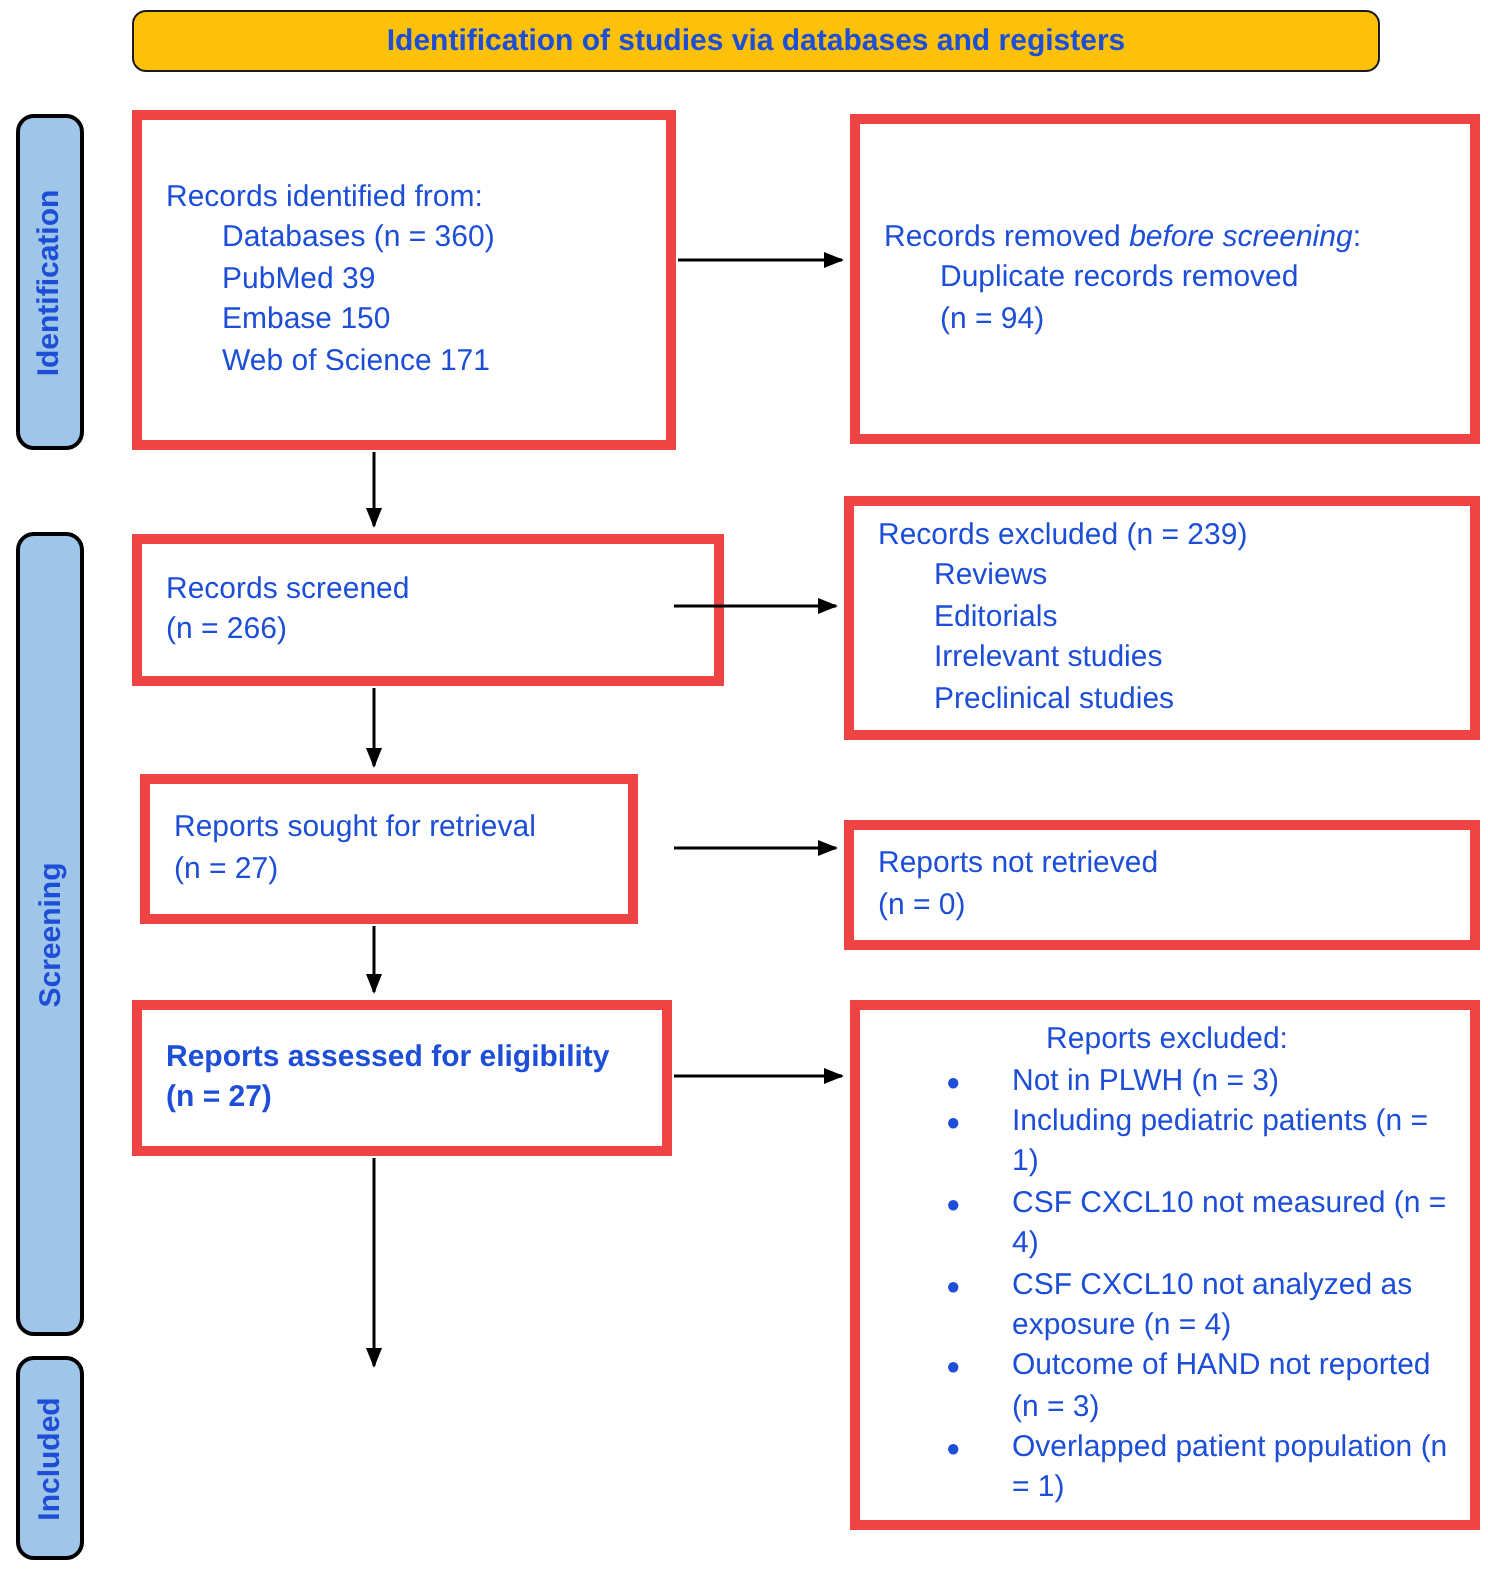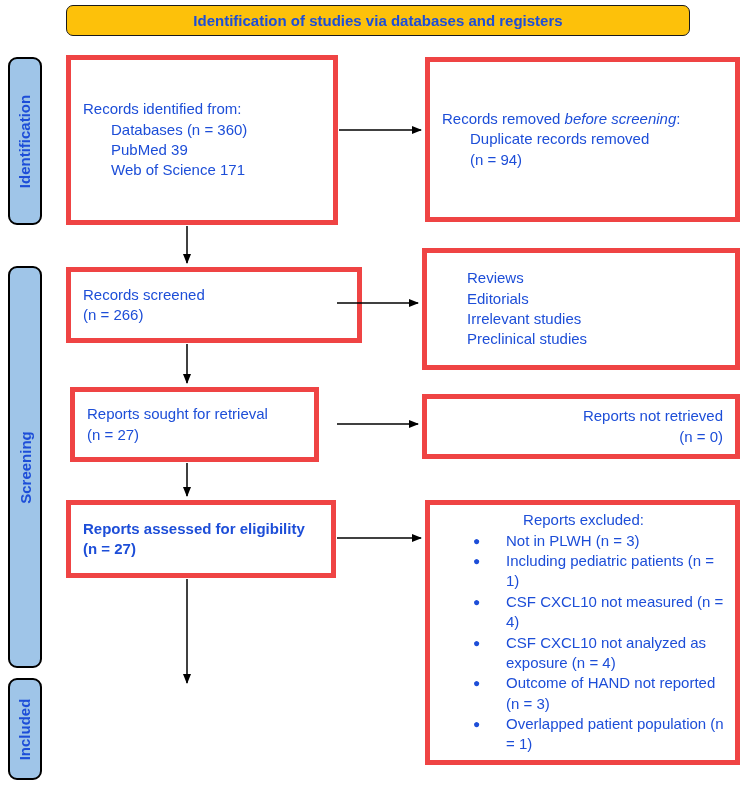--- a/index.html
+++ b/index.html
@@ -28,21 +28,21 @@
     position:absolute;background:#fff;border:5px solid #ef4444;
     box-sizing:border-box;display:flex;flex-direction:column;justify-content:center;
     padding:8px 12px;font-size:15px;line-height:1.36;
   }
   .indent{padding-left:28px;}
   #b-l1{left:66px;top:55px;width:272px;height:170px;}
   #b-r1{left:425px;top:57px;width:315px;height:165px;}
   #b-l2{left:66px;top:267px;width:296px;height:76px;}
   #b-r2{left:422px;top:248px;width:318px;height:122px;}
   #b-l3{left:70px;top:387px;width:249px;height:75px;}
-  #b-r3{left:422px;top:394px;width:318px;height:65px;text-align:right;}
+  #b-r3{left:422px;top:410px;width:318px;height:65px;}
   #b-l4{left:66px;top:500px;width:270px;height:78px;font-weight:bold;}
   #b-r4{left:425px;top:500px;width:315px;height:265px;padding:8px 10px 8px 12px;align-items:center;}
   #b-l5{left:66px;top:687px;width:270px;height:68px;}
   .bullets{margin:0;padding:0;list-style:none;}
   .bullets li{display:flex;padding-left:31px;}
   .bullets .dot{flex:none;width:33px;font-size:12px;line-height:20px;}
   .bullets .btxt{flex:1;}
   .arrows{position:absolute;left:0;top:0;pointer-events:none;}
   .ital{font-style:italic;}
 </style>
@@ -62,35 +62,37 @@
     <span class="rot">Screening</span>
   </div>
   <div class="stage" id="stage-included">
     <span class="rot">Included</span>
   </div>
 
   <div class="box" id="b-l1">
     <div>Records identified from:</div>
     <div class="indent">Databases (n = 360)</div>
     <div class="indent">PubMed 39</div>
+    <div class="indent">Embase 150</div>
     <div class="indent">Web of Science 171</div>
   </div>
 
   <div class="box" id="b-r1">
     <div><span>Records removed </span><span class="ital">before screening</span><span>:</span></div>
     <div class="indent">Duplicate records removed</div>
     <div class="indent">(n = 94)</div>
   </div>
 
   <div class="box" id="b-l2">
     <div>Records screened</div>
     <div>(n = 266)</div>
   </div>
 
   <div class="box" id="b-r2">
+    <div>Records excluded (n = 239)</div>
     <div class="indent">Reviews</div>
     <div class="indent">Editorials</div>
     <div class="indent">Irrelevant studies</div>
     <div class="indent">Preclinical studies</div>
   </div>
 
   <div class="box" id="b-l3">
     <div>Reports sought for retrieval</div>
     <div>(n = 27)</div>
   </div>

